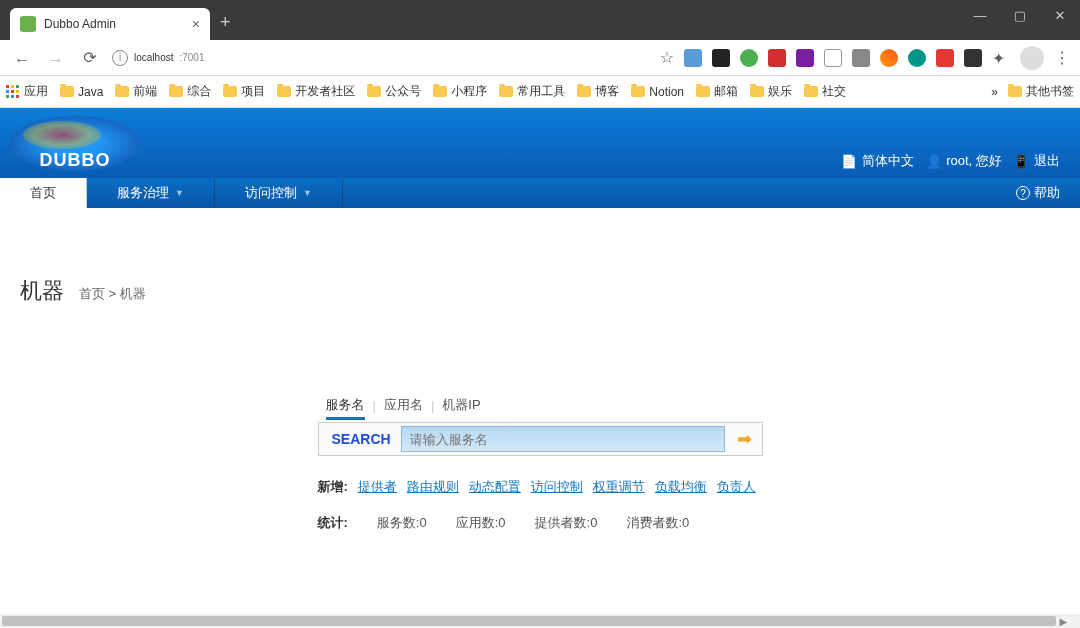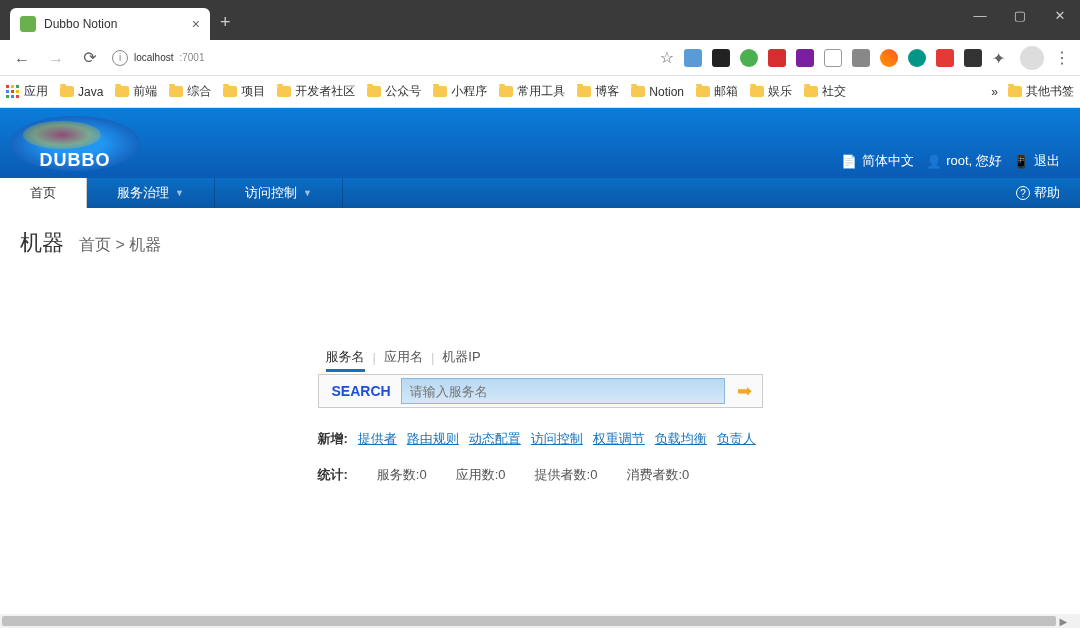--- a/index.html
+++ b/index.html
@@ -47,24 +47,24 @@
 
 
 .top-nav { background: linear-gradient(to bottom, #0b6dc5, #0857a5); height: 30px; display: flex; align-items: stretch; position: relative; }
 .nav-item { padding: 0 30px; display: flex; align-items: center; color: #fff; cursor: pointer; font-size: 13px; border-right: 1px solid rgba(0,0,0,0.2); position: relative; gap: 6px; }
 .nav-item.active { background: #fff; color: #333; }
 .dropdown-arrow { font-size: 9px; color: rgba(255,255,255,0.6); }
 .nav-help { position: absolute; right: 20px; top: 0; height: 100%; display: flex; align-items: center; color: #fff; cursor: pointer; font-size: 13px; gap: 4px; }
 .help-ico { width: 14px; height: 14px; border: 1px solid #fff; border-radius: 50%; display: flex; align-items: center; justify-content: center; font-size: 10px; }
 
 
-.page-body { padding: 20px; }
+.page-body { padding: 20px; margin-top: 48px; }
 .page-title-row { display: flex; align-items: baseline; gap: 15px; }
 .page-title { font-size: 22px; font-weight: normal; color: #333; }
-.breadcrumb { font-size: 16px; color: #666; }
+.breadcrumb { font-size: 13px; color: #666; }
 
 .search-block { margin: 90px auto 0; width: 445px; }
 .tabs-row { display: flex; align-items: center; font-size: 13px; color: #555; margin-bottom: 8px; }
 .tab-opt { padding: 0 8px; cursor: pointer; position: relative; }
 .tab-opt.active { color: #333; font-weight: 500; }
 .tab-opt.active::after { content: ''; position: absolute; bottom: -6px; left: 8px; right: 8px; height: 3px; background: #1573bb; }
 .tab-sep { color: #ccc; }
 
 .search-row { display: flex; align-items: center; border: 1px solid #ccc; padding: 3px; background: #fafafa; }
 .search-label { color: #1d4ed8; font-weight: bold; font-size: 14px; padding: 0 10px; font-family: Arial; }
@@ -82,21 +82,21 @@
 .scrollbar { position: absolute; bottom: 0; left: 0; right: 0; height: 14px; background: #f1f1f1; display: flex; align-items: center; padding: 2px; }
 .scroll-thumb { height: 10px; background: #c1c1c1; width: 98%; border-radius: 2px; }
 .scroll-right { width: 14px; text-align: center; color: #888; font-size: 10px; }
 </style>
 </head>
 <body>
 
 <div class="browser-top">
   <div class="tab">
     <span class="tab-icon"></span>
-    <span class="tab-title">Dubbo Notion</span>
+    <span class="tab-title">Dubbo Admin</span>
     <span class="tab-close">×</span>
   </div>
   <div class="new-tab">+</div>
   <div class="window-controls">
     <div class="win-btn">—</div>
     <div class="win-btn">▢</div>
     <div class="win-btn">✕</div>
   </div>
 </div>
 

